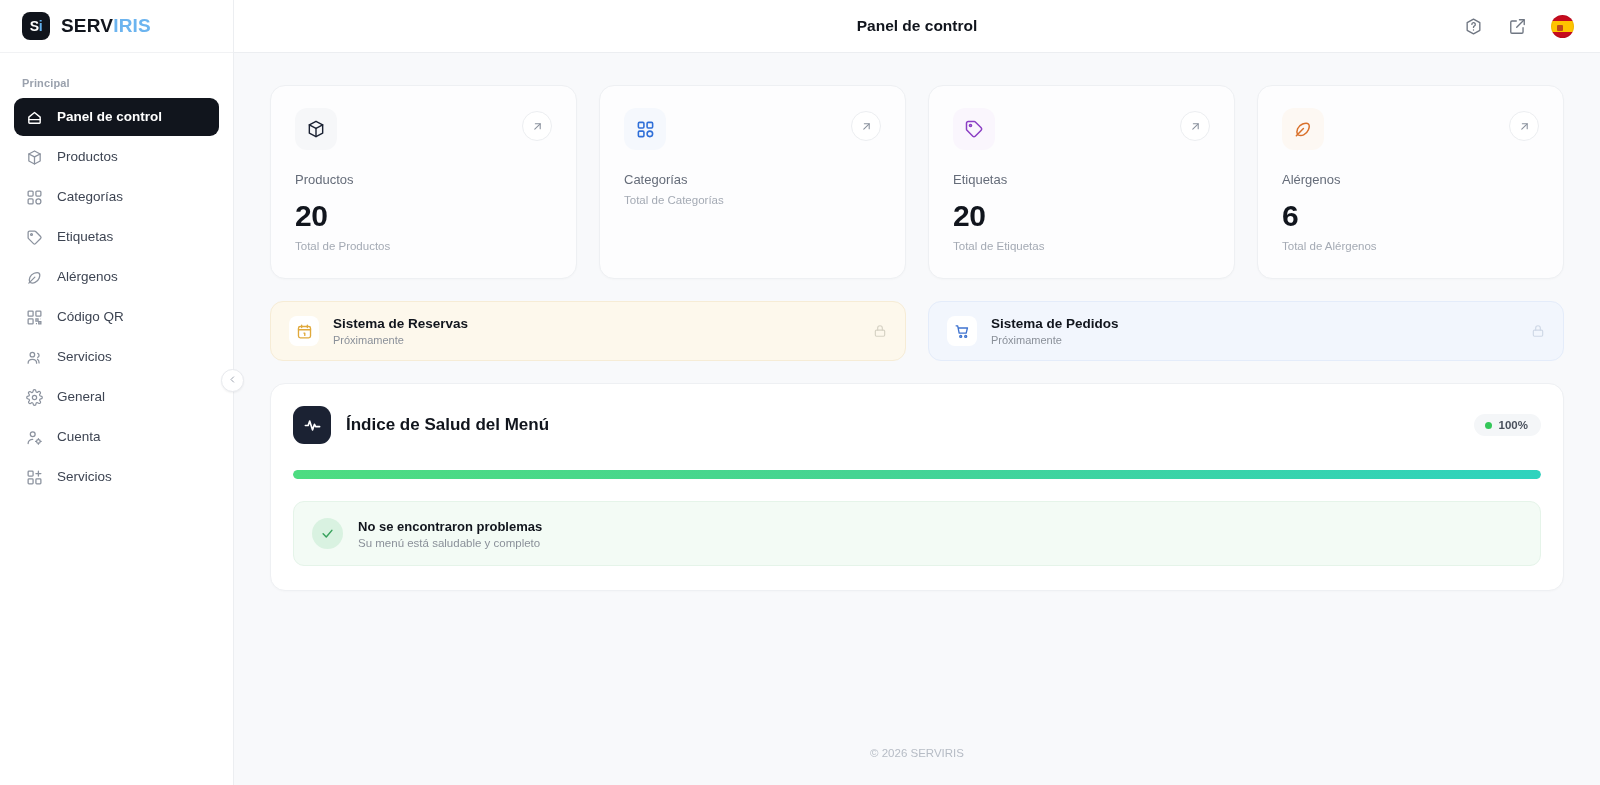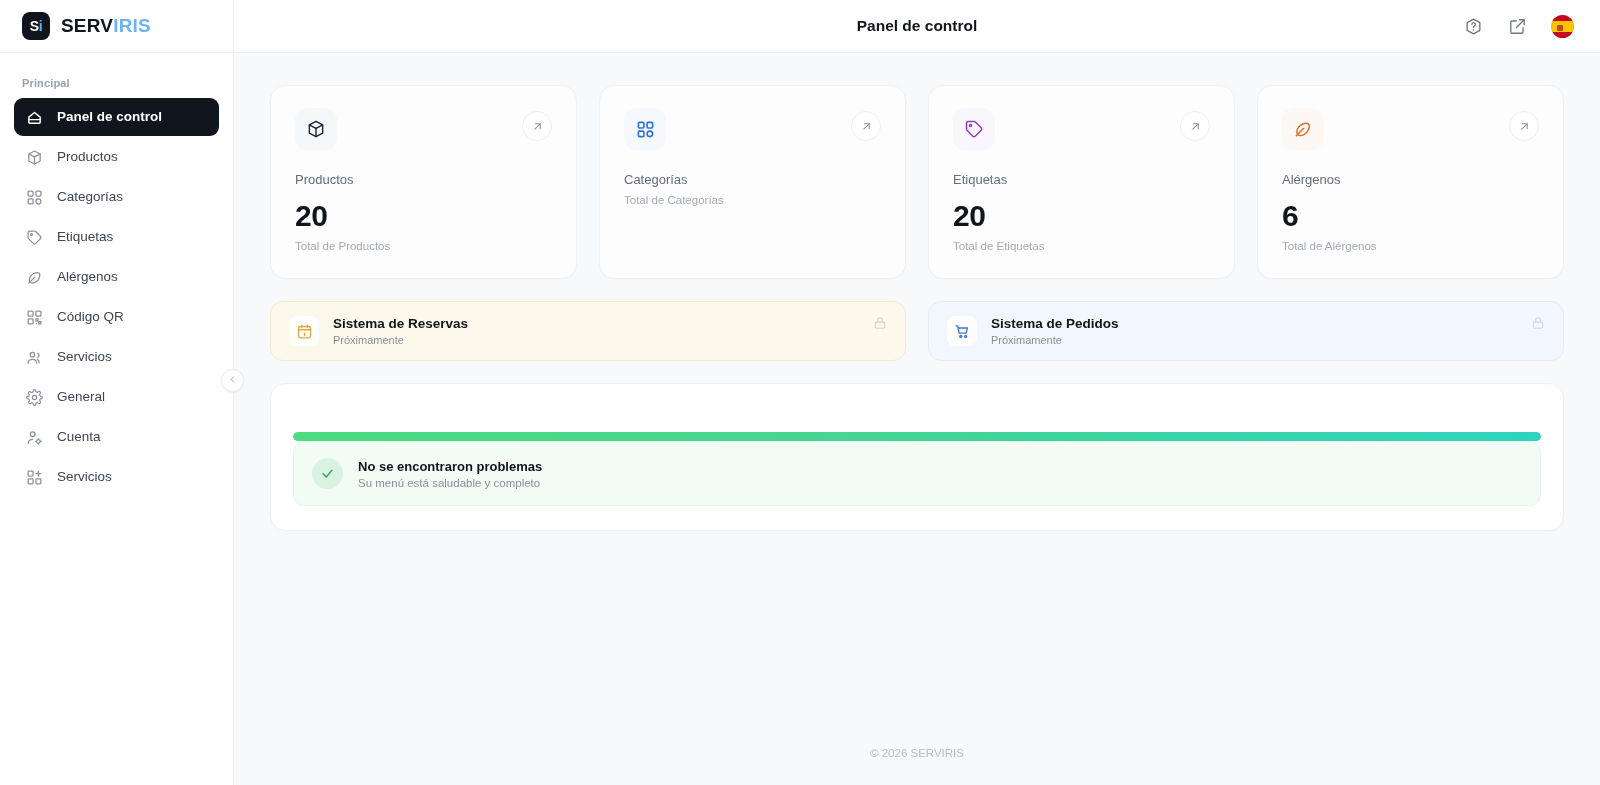--- a/index.html
+++ b/index.html
@@ -105,21 +105,21 @@
     color: #8b929e; cursor: pointer; margin-top: 3px;
   }
   .stat-label { margin-top: 22px; font-size: 13px; color: #656c79; }
   .stat-value { margin-top: 12px; font-size: 30px; font-weight: bold; color: #11151d; letter-spacing: -0.5px; }
   .stat-sub { margin-top: 7px; font-size: 11.5px; color: #a4aab4; }
 
   
   .banner-row { display: flex; gap: 22px; margin-top: 22px; }
   .banner {
     flex: 1; border-radius: 13px; padding: 14px 18px;
-    display: flex; align-items: flex-start; gap: 14px; min-height: 58px;
+    display: flex; align-items: center; gap: 14px; min-height: 58px;
   }
   .banner.reservas { background: #fdf8ec; border: 1px solid #f6ecd6; }
   .banner.pedidos  { background: #f2f6fd; border: 1px solid #e4ecfa; }
   .banner-ico {
     width: 30px; height: 30px; border-radius: 8px; background: #fff;
     display: flex; align-items: center; justify-content: center;
     flex: 0 0 30px;
   }
   .banner-texts { display: flex; flex-direction: column; gap: 3px; }
   .banner-title { font-size: 13.5px; font-weight: bold; color: #11151d; }
@@ -146,21 +146,21 @@
   }
   .dot { width: 7px; height: 7px; border-radius: 50%; background: #34c759; }
   .progress-track {
     margin-top: 26px; height: 9px; border-radius: 999px; background: #eef0f3; overflow: hidden;
   }
   .progress-fill {
     height: 100%; border-radius: 999px;
     background: linear-gradient(90deg, #4ddc81 0%, #45d492 45%, #2ed3be 100%);
   }
   .success-panel {
-    background: #f3fbf5; border: 1px solid #e5f4e9;
+    margin-top: 22px; background: #f3fbf5; border: 1px solid #e5f4e9;
     border-radius: 11px; padding: 16px 18px;
     display: flex; align-items: center; gap: 15px;
   }
   .check-circle {
     width: 31px; height: 31px; border-radius: 50%; background: #d9f2e1;
     display: flex; align-items: center; justify-content: center; color: #37a25c;
     flex: 0 0 31px;
   }
   .sp-title { font-size: 13px; font-weight: bold; color: #11151d; }
   .sp-sub { font-size: 11.5px; color: #8a9099; margin-top: 3px; }
@@ -455,20 +455,32 @@
           <span class="banner-lock">
             <svg width="14" height="14" viewBox="0 0 24 24" fill="none" stroke="currentColor" stroke-width="2" stroke-linecap="round" stroke-linejoin="round">
                 <rect x="4" y="10.5" width="16" height="10.5" rx="2"></rect>
                 <path d="M8 10.5V7a4 4 0 0 1 8 0v3.5"></path>
               </svg>
           </span>
         </div>
       </div>
 
       <section class="health-card">
+        <div class="health-head">
+          <div class="health-ico">
+            <svg width="19" height="19" viewBox="0 0 24 24" fill="none" stroke="currentColor" stroke-width="2.1" stroke-linecap="round" stroke-linejoin="round">
+                <path d="M3 12h3.5l2-5.5 3.5 11 2.5-7 1.5 3H21"></path>
+              </svg>
+          </div>
+          <div class="health-title">Índice de Salud del Menú</div>
+          <div class="health-badge">
+            <span class="dot"></span>
+            <span>100%</span>
+          </div>
+        </div>
 
         <div class="progress-track">
           <div class="progress-fill" id="progress-fill" style="width: 100%;"></div>
         </div>
 
         <div class="success-panel">
           <div class="check-circle">
             <svg width="15" height="15" viewBox="0 0 24 24" fill="none" stroke="currentColor" stroke-width="2.4" stroke-linecap="round" stroke-linejoin="round">
                 <path d="M5 12.5 10 17.5 19 7"></path>
               </svg>

